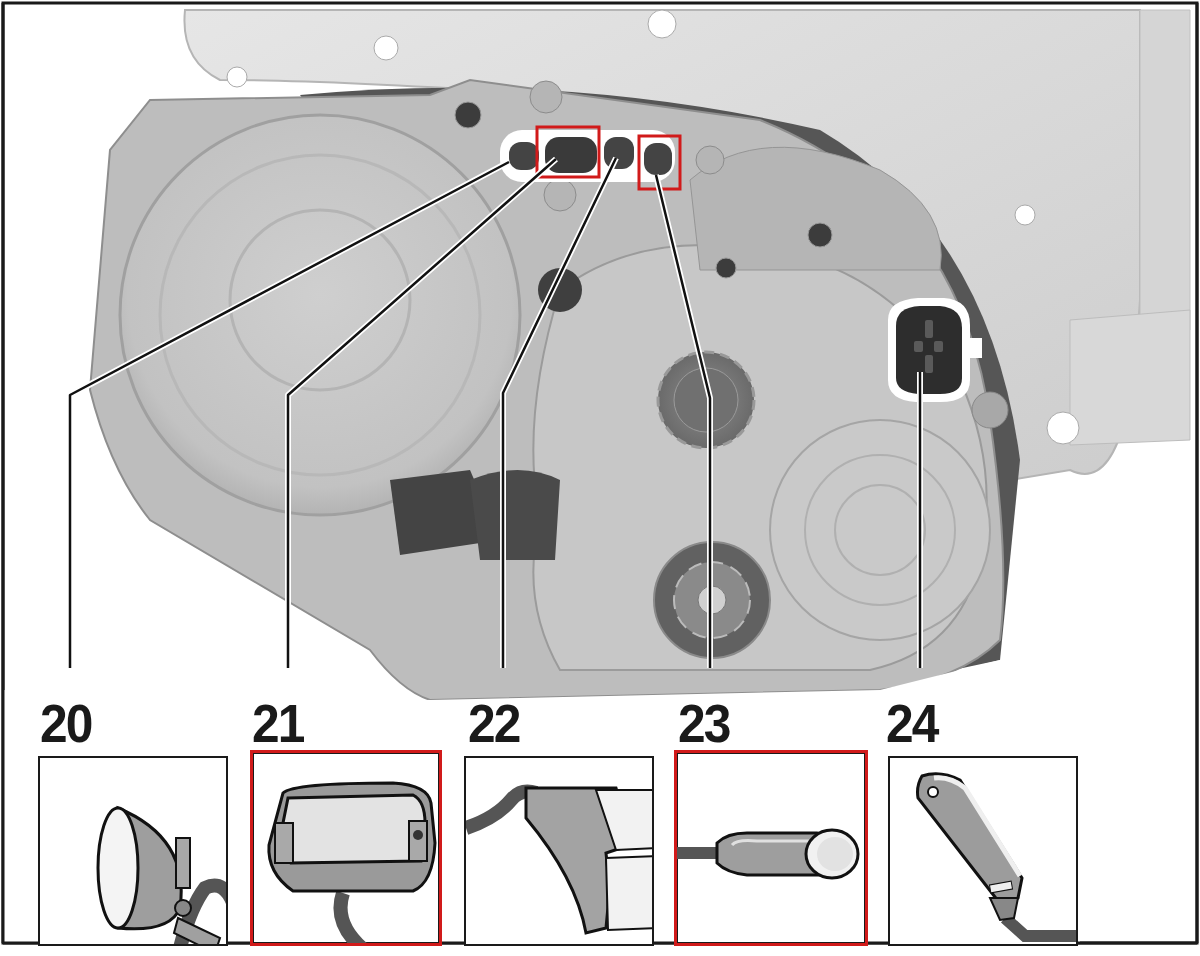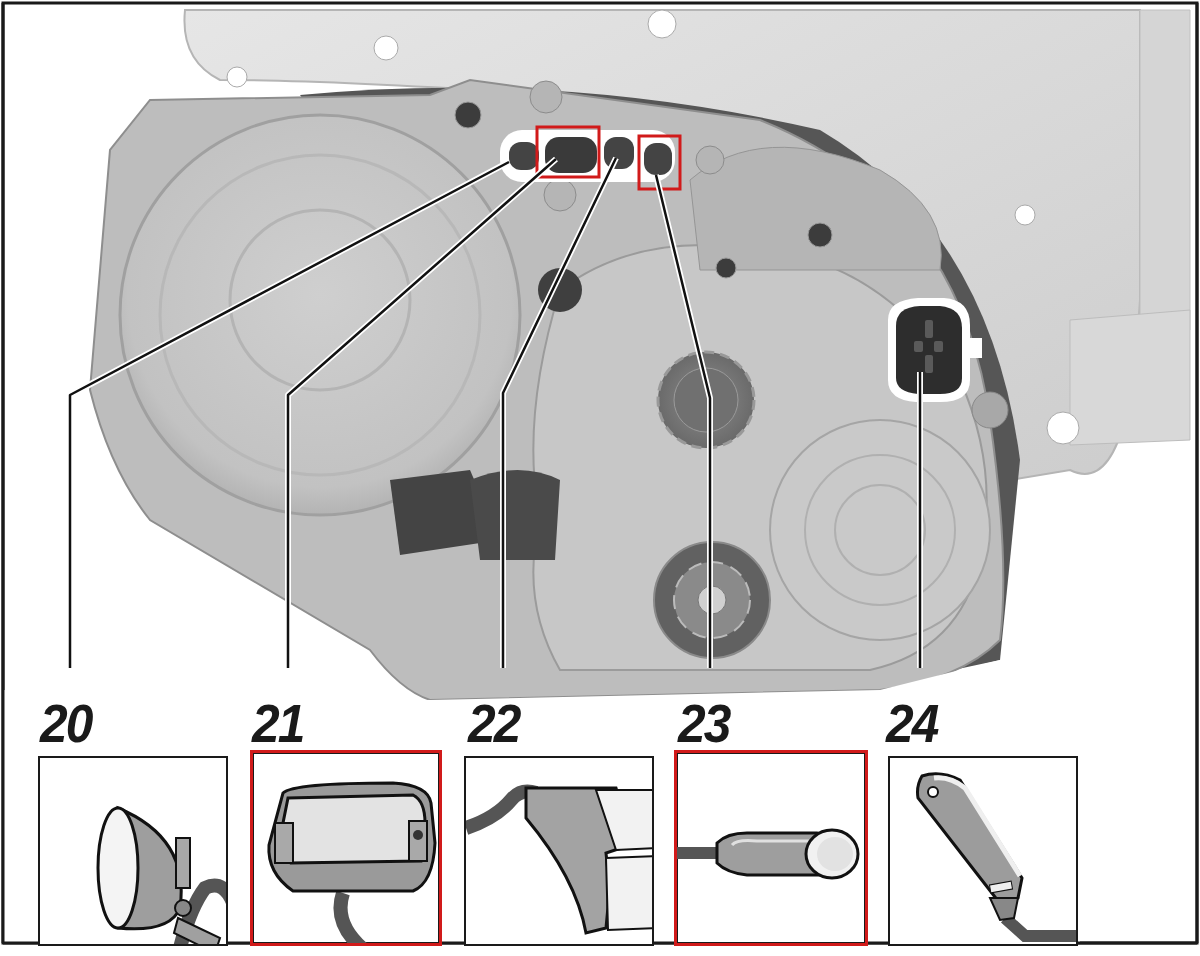--- a/index.html
+++ b/index.html
@@ -1,17 +1,17 @@
 <!DOCTYPE html>
 <html><head>
 <meta charset="utf-8">
 <style>
   html, body { margin:0; padding:0; background:#ffffff; }
   body { width:1200px; height:956px; overflow:hidden; font-family:"Liberation Sans", sans-serif; }
-  #stage { position:relative; width:1200px; height:956px;font-style:italic; }
+  #stage { position:relative; width:1200px; height:956px; }
   svg#art { position:absolute; left:0; top:0; }
   .num { position:absolute; font-family:"Liberation Sans", sans-serif; font-weight:bold; font-size:54px; color:#1a1a1a; letter-spacing:-2px; line-height:1; transform:scaleX(0.92); transform-origin:left top; }
   .frame { position:absolute; border:2px solid #1a1a1a; box-sizing:border-box; background:#fff; overflow:hidden; }
   .frame.hl { border:3px solid #d11a1a; box-shadow:0 0 0 1px #1a1a1a inset; }
   .frame svg { position:absolute; left:0; top:0; }
 </style>
 </head>
 <body>
 
 <div id="stage">

